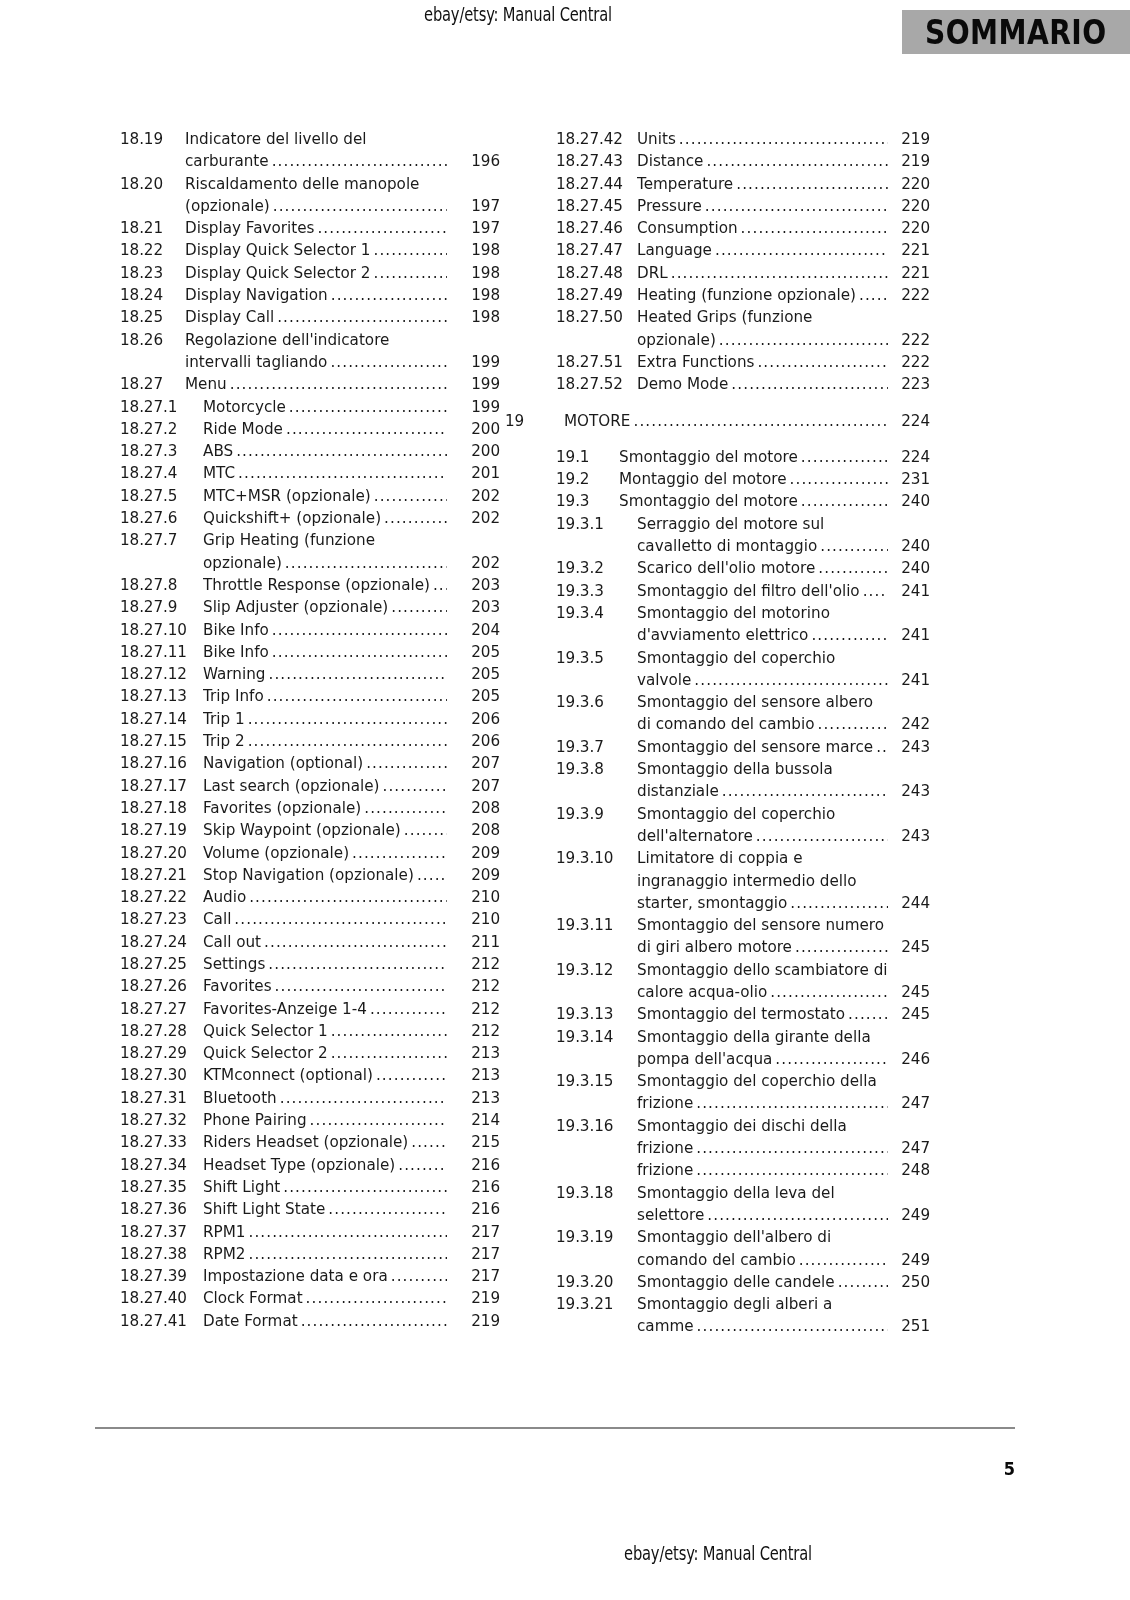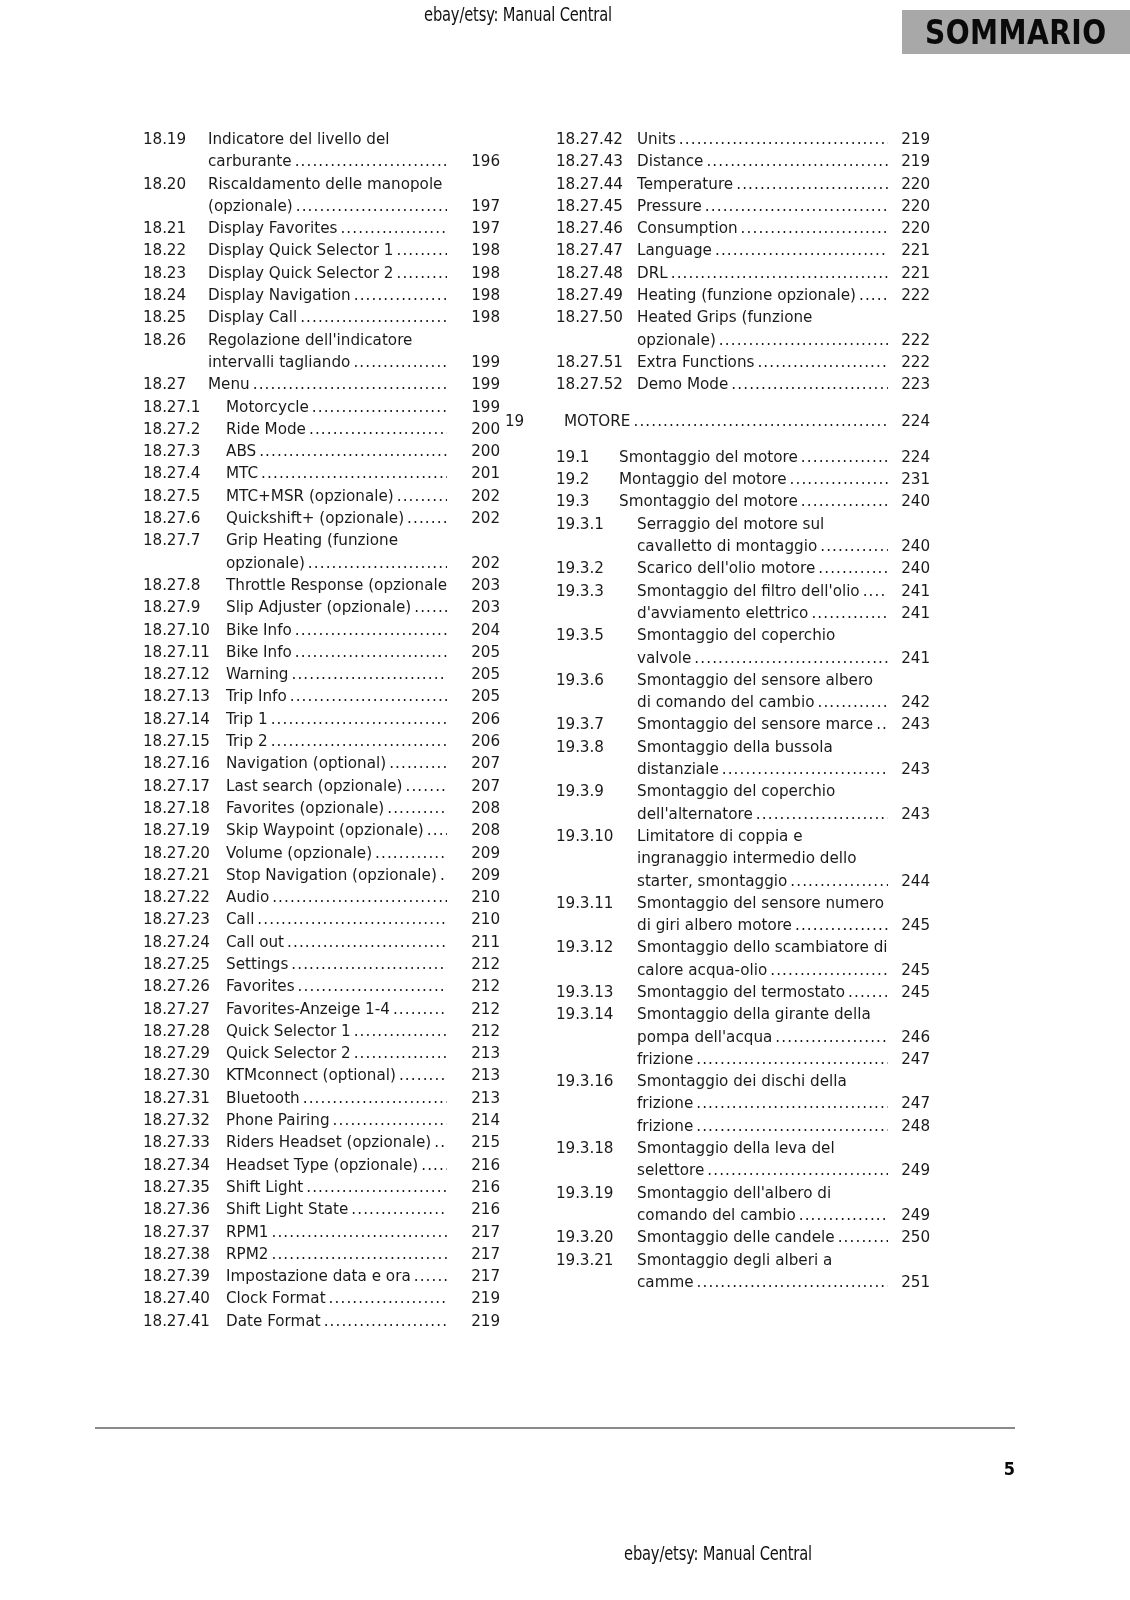--- a/index.html
+++ b/index.html
@@ -96,21 +96,21 @@
   .leader.none { visibility: hidden; }
   .page {
     flex: 0 0 auto;
     text-align: right;
     font-size: 15.2px;
     letter-spacing: -0.1px;
   }
   .page.none { visibility: hidden; }
 
   
-  #toc-left .num       { width: 62px; margin-left: 23px; }
+  #toc-left .num       { width: 62px; }
   #toc-left .num.deep  { width: 80px; }
   #toc-left .page      { width: 36px; margin-left: 16px; }
   #toc-left .title-cell{ margin-left: 3px; }
   #toc-left .row-deep .title-cell { margin-left: 3px; }
 
   
   #toc-right .num          { width: 56px; margin-left: 60px; }
   #toc-right .num.lvl1     { width: 56px; margin-left: 5px; }
   #toc-right .num.lvl2     { width: 60px; margin-left: 56px; }
   #toc-right .num.deep     { width: 78px; margin-left: 56px; }
@@ -741,20 +741,28 @@
       <span class="page">240</span>
     </div>
     <div class="toc-row row-deep">
       <span class="num deep">19.3.3</span>
       <span class="title-cell">
         <span class="title-text">Smontaggio del filtro dell'olio</span>
         <span class="leader">........................................................................................</span>
       </span>
       <span class="page">241</span>
     </div>
+    <div class="toc-row row-deep">
+      <span class="num deep">19.3.4</span>
+      <span class="title-cell">
+        <span class="title-text">Smontaggio del motorino</span>
+        <span class="leader none">........................................................................................</span>
+      </span>
+      <span class="page none"></span>
+    </div>
     <div class="toc-row cont row-deep">
       <span class="num deep"></span>
       <span class="title-cell">
         <span class="title-text">d'avviamento elettrico</span>
         <span class="leader">........................................................................................</span>
       </span>
       <span class="page">241</span>
     </div>
     <div class="toc-row row-deep">
       <span class="num deep">19.3.5</span>
@@ -901,20 +909,28 @@
       <span class="page none"></span>
     </div>
     <div class="toc-row cont row-deep">
       <span class="num deep"></span>
       <span class="title-cell">
         <span class="title-text">pompa dell'acqua</span>
         <span class="leader">........................................................................................</span>
       </span>
       <span class="page">246</span>
     </div>
+    <div class="toc-row row-deep">
+      <span class="num deep">19.3.15</span>
+      <span class="title-cell">
+        <span class="title-text">Smontaggio del coperchio della</span>
+        <span class="leader none">........................................................................................</span>
+      </span>
+      <span class="page none"></span>
+    </div>
     <div class="toc-row cont row-deep">
       <span class="num deep"></span>
       <span class="title-cell">
         <span class="title-text">frizione</span>
         <span class="leader">........................................................................................</span>
       </span>
       <span class="page">247</span>
     </div>
     <div class="toc-row row-deep">
       <span class="num deep">19.3.16</span>

